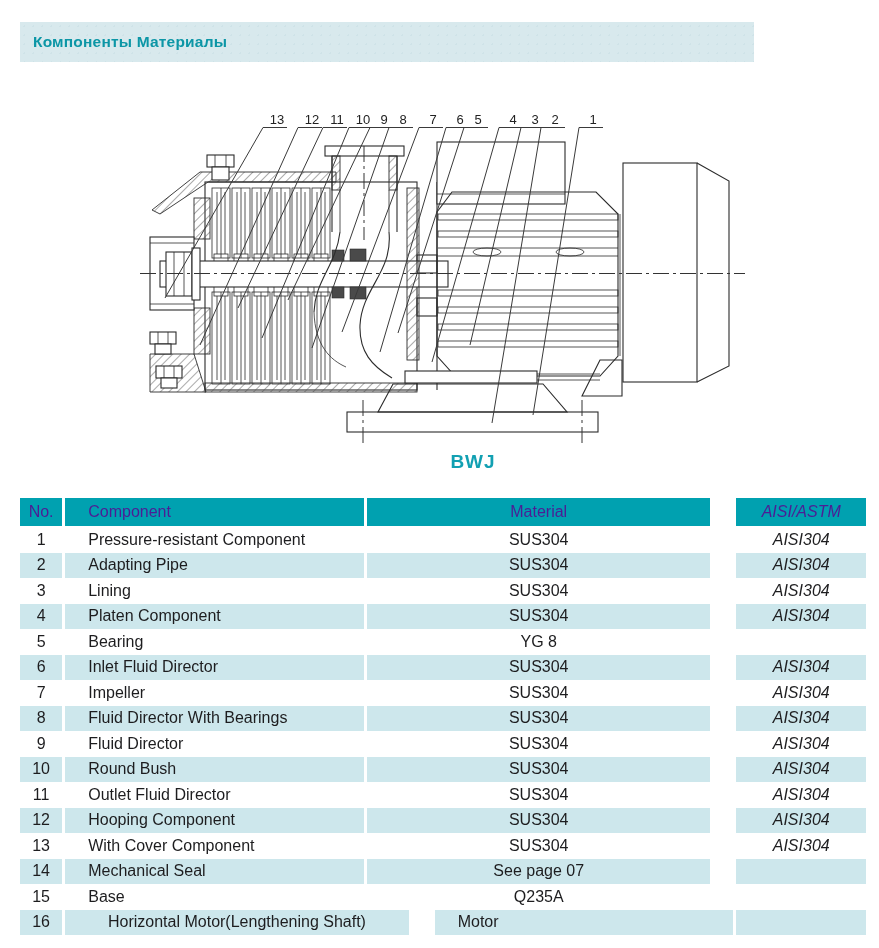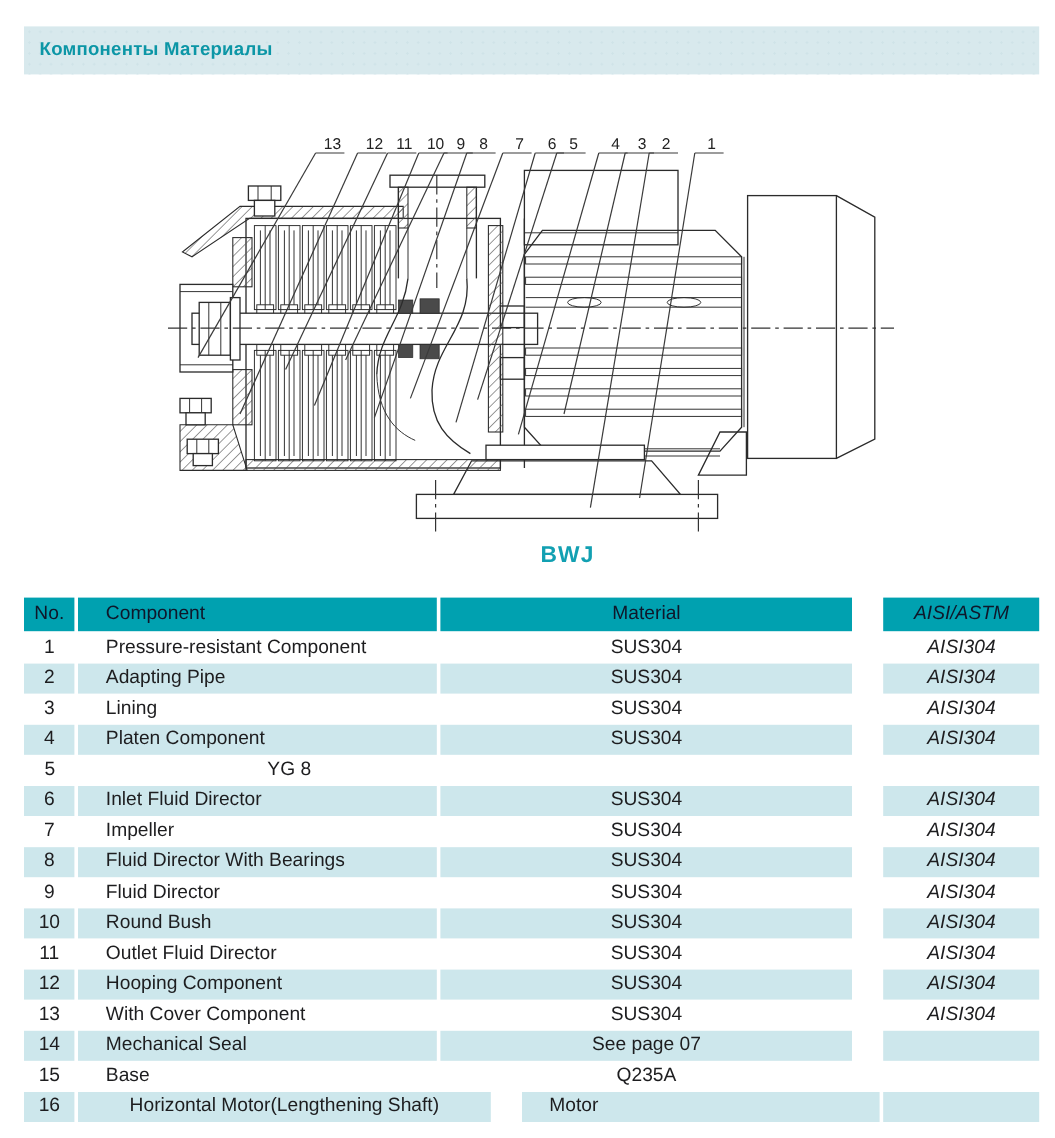--- a/index.html
+++ b/index.html
@@ -2,21 +2,21 @@
 <html><head>
 <meta charset="utf-8">
 <style>
   html,body{margin:0;padding:0;}
   body{
     width:879px;height:948px;background:#ffffff;position:relative;
     font-family:"Liberation Sans", sans-serif;overflow:hidden;
   }
   
   .banner{
-    position:absolute;left:20px;top:22px;width:846px;height:40px;
+    position:absolute;left:20px;top:22px;width:734px;height:40px;
     background:#d8e9ed;
     background-image:radial-gradient(#cfe3e8 1px, transparent 1px);
     background-size:9px 9px;
   }
   .banner-text{
     color:#0c96a6;font-weight:bold;font-size:15.5px;line-height:40px;
     padding-left:13px;letter-spacing:.2px;
   }
   
   svg.diagram{position:absolute;left:0;top:95px;}
@@ -27,21 +27,21 @@
   .hatched{fill:url(#hatch);stroke:#2b2b2b;stroke-width:.9;}
   .whitefill{fill:#ffffff;stroke:#2b2b2b;stroke-width:1.1;}
   .dark{fill:#4a4a4a;stroke:#2b2b2b;stroke-width:.6;}
   .cline{stroke:#333;stroke-width:1;stroke-dasharray:16 4 3 4;fill:none;}
   .caption{font-family:"Liberation Sans",sans-serif;font-size:19px;font-weight:bold;
     fill:#12a0b2;letter-spacing:1px;}
   
   .table{position:absolute;left:20px;top:498px;width:846px;}
   .thead{display:flex;height:28px;margin-bottom:1px;}
   .th{
-    background:#00a1b0;color:#0f172a;font-size:16px;
+    background:#00a1b0;color:#4c1d95;font-size:16px;
     display:flex;align-items:center;justify-content:center;box-sizing:border-box;
   }
   .row{display:flex;height:25.5px;}
   .cell{
     font-size:16px;color:#1d1d1f;background:transparent;
     display:flex;align-items:center;justify-content:center;box-sizing:border-box;
     white-space:nowrap;
   }
   .row.alt .cell{background:#cde7ec;}
   .no{width:43px;margin-right:3px;}
@@ -264,20 +264,21 @@
         <div class="cell aisi">AISI304</div>
       </div>
       <div class="row alt">
         <div class="cell no">4</div>
         <div class="cell comp">Platen Component</div>
         <div class="cell mat">SUS304</div>
         <div class="cell aisi">AISI304</div>
       </div>
       <div class="row">
         <div class="cell no">5</div>
+        <div class="cell comp">Bearing</div>
         <div class="cell mat">YG 8</div>
         <div class="cell aisi"></div>
       </div>
       <div class="row alt">
         <div class="cell no">6</div>
         <div class="cell comp">Inlet Fluid Director</div>
         <div class="cell mat">SUS304</div>
         <div class="cell aisi">AISI304</div>
       </div>
       <div class="row">

